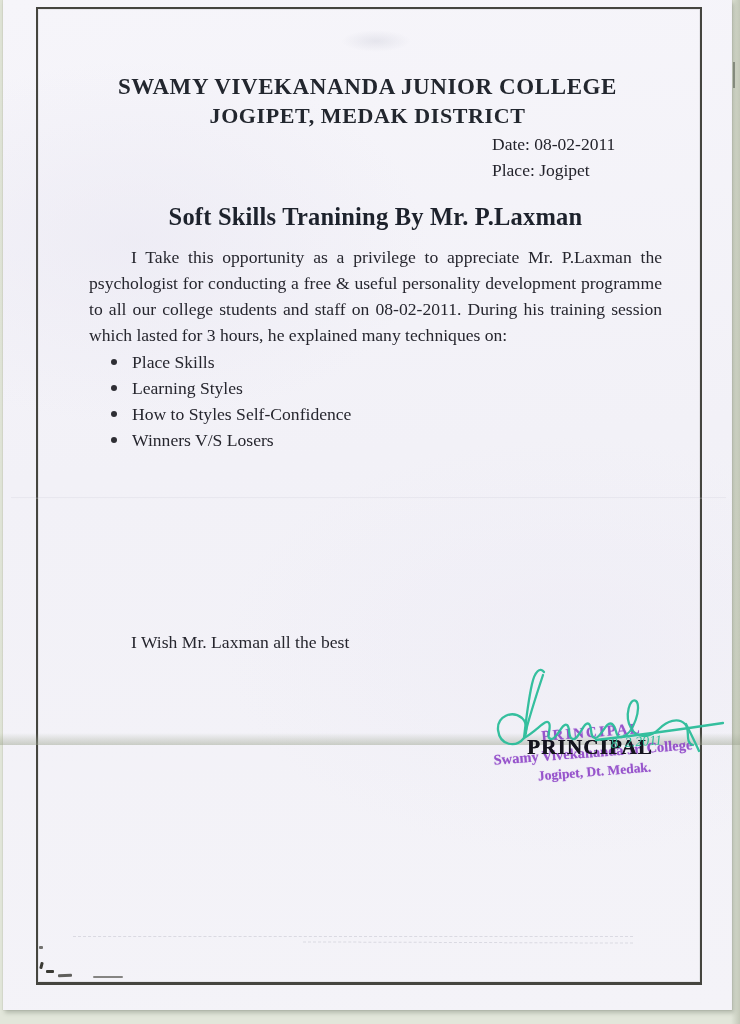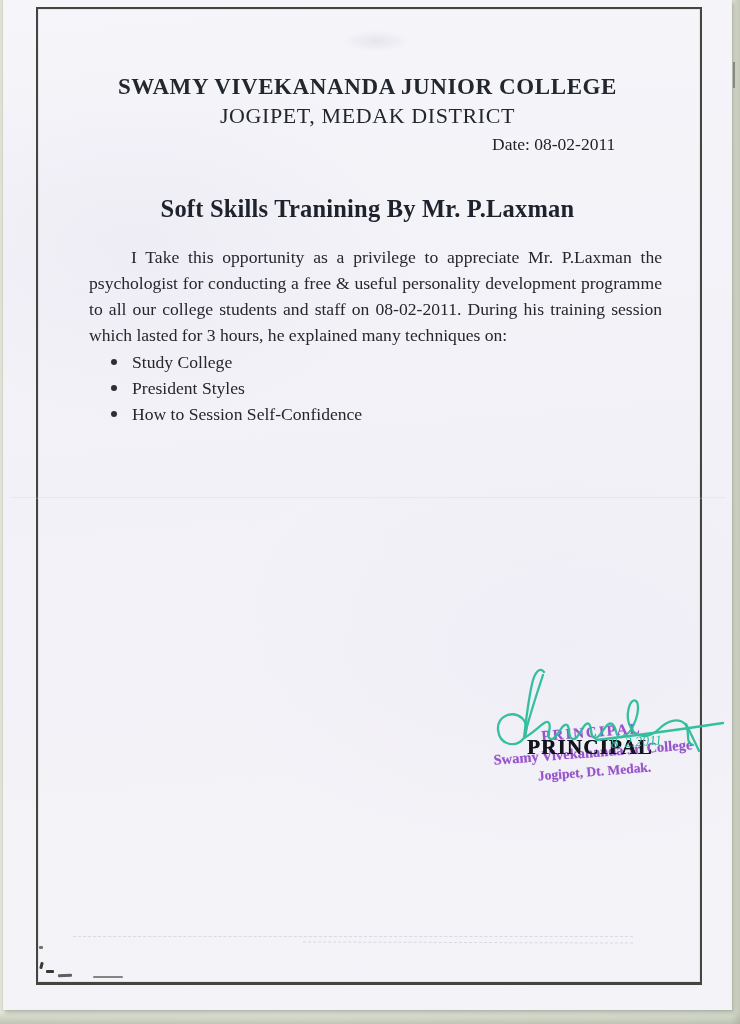--- a/index.html
+++ b/index.html
@@ -2,42 +2,42 @@
 <html><head>
 <meta charset="utf-8">
 <style>
   html,body{margin:0;padding:0;}
   body{
     width:740px;height:1024px;
     background:#e2e6da;
     font-family:"Liberation Serif","DejaVu Serif",serif;
     overflow:hidden;
   }
-  .scan{position:relative;width:740px;height:1024px;background:linear-gradient(100deg,#dfe3d6 0%,#e4e8dc 50%,#dde1d4 100%);}
+  .scan{position:relative;width:740px;height:745px;background:linear-gradient(100deg,#dfe3d6 0%,#e4e8dc 50%,#dde1d4 100%);}
   .paper{
     position:absolute;left:3px;top:0;width:729px;height:1010px;
     background:
       radial-gradient(ellipse 420px 260px at 18% 24%, rgba(233,231,242,.55), rgba(233,231,242,0) 70%),
       radial-gradient(ellipse 500px 300px at 78% 64%, rgba(236,234,245,.5), rgba(236,234,245,0) 70%),
       linear-gradient(175deg,#f6f5fa 0%,#f2f1f7 45%,#f4f3f8 100%);
     box-shadow:2px 3px 4px rgba(70,80,60,.28), 0 0 1px rgba(90,95,80,.4);
   }
   .border-frame{
     position:absolute;left:33px;top:7px;width:662px;height:973px;
     border:2px solid #45453f;
     border-bottom-width:3px;
     box-shadow:inset 0 0 0 1px rgba(69,69,63,.08);
   }
   .college{position:absolute;left:0;top:74px;width:100%;text-align:center;
     font-size:23px;font-weight:bold;letter-spacing:.6px;color:#22262e;}
   .district{position:absolute;left:0;top:103px;width:100%;text-align:center;
-    font-size:22px;font-weight:normal;letter-spacing:.6px;color:#22262e;}
+    font-size:22px;font-weight:bold;letter-spacing:.6px;color:#22262e;}
   .meta{position:absolute;left:489px;top:131px;font-size:17.5px;color:#23232b;line-height:26px;}
   .doc-title{position:absolute;left:0;top:195px;width:100%;text-align:center;
-    font-size:24.5px;font-weight:bold;color:#1d222c;letter-spacing:.2px;margin:0;}
+    font-size:24.5px;font-weight:bold;color:#1d222c;letter-spacing:.2px;margin:8px;}
   .body-par{position:absolute;left:85px;width:573px;margin:1px;
     font-size:17.6px;line-height:26px;color:#26262e;text-align:justify;text-indent:42px;}
   .par1{top:243px;}
   .par2{top:527px;}
   .closing{position:absolute;left:85px;top:632px;width:573px;margin:0;
     font-size:17.6px;color:#26262e;text-indent:43px;}
   .topics{position:absolute;left:108px;top:349px;margin:0;padding:0;list-style:none;}
   .topics li{position:relative;padding-left:21px;height:26px;line-height:26px;
     font-size:17.6px;color:#26262e;}
   .dot{position:absolute;left:0;top:10px;width:6px;height:6px;border-radius:50%;background:#2e2e34;}
@@ -85,33 +85,36 @@
     <div class="border-frame"></div>
 
     <div class="smudge-top"></div>
     <div class="crease" style="top:497px"></div>
 
     <div class="college">SWAMY VIVEKANANDA JUNIOR COLLEGE</div>
     <div class="district">JOGIPET, MEDAK DISTRICT</div>
 
     <div class="meta">
       <div>Date: 08-02-2011</div>
+      <div>Place: Jogipet</div>
     </div>
 
     <h1 class="doc-title">Soft Skills Tranining By Mr. P.Laxman</h1>
 
     <p class="body-par par1">I Take this opportunity as a privilege to appreciate Mr. P.Laxman the psychologist for conducting a free &amp; useful personality development programme to all our college students and staff on 08-02-2011. During his training session which lasted for 3 hours, he explained many techniques on:</p>
 
     <ul class="topics">
-      <li><span class="dot"></span><span>Study College</span></li>
-      <li><span class="dot"></span><span>President Styles</span></li>
-      <li><span class="dot"></span><span>How to Session Self-Confidence</span></li>
+      <li><span class="dot"></span><span>Place Skills</span></li>
+      <li><span class="dot"></span><span>Learning Styles</span></li>
+      <li><span class="dot"></span><span>How to Styles Self-Confidence</span></li>
+      <li><span class="dot"></span><span>Winners V/S Losers</span></li>
     </ul>
 
 
+    <p class="closing">I Wish Mr. Laxman all the best</p>
 
     <div class="stamp">
       <div class="s1">PRINCIPAL</div>
       <div class="s2">Swamy Vivekananda Jr. College</div>
       <div class="s3">Jogipet, Dt. Medak.</div>
     </div>
 
     <div class="principal-print">PRINCIPAL</div>
 
     <svg class="sig-svg" viewBox="0 0 250 98">

